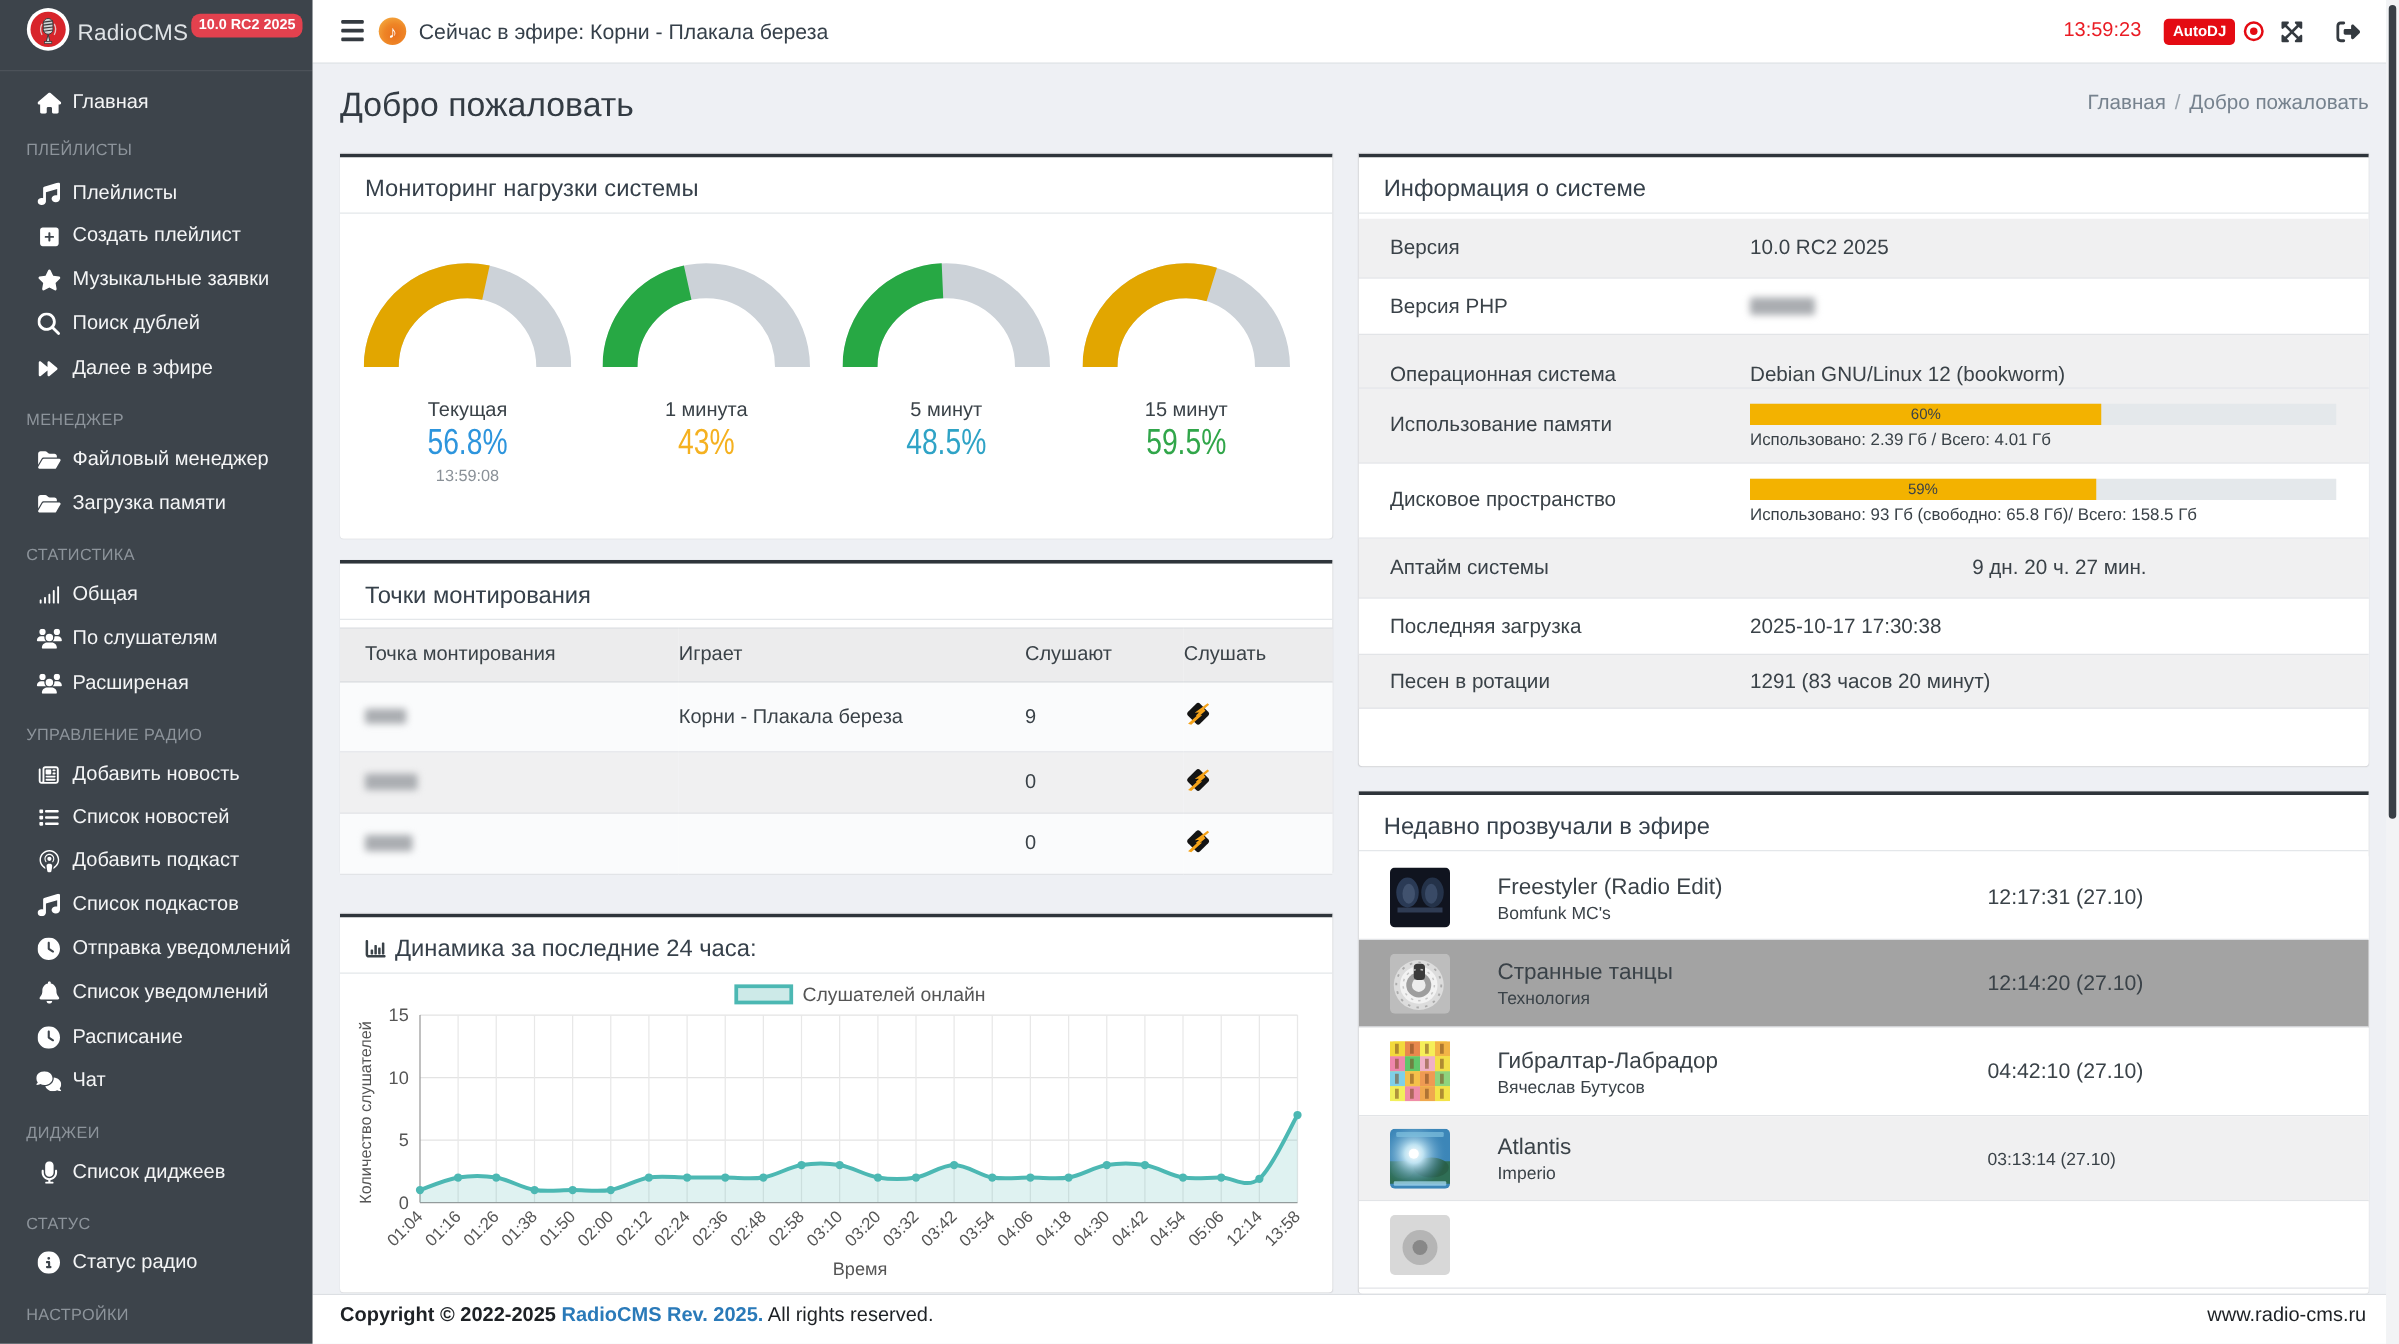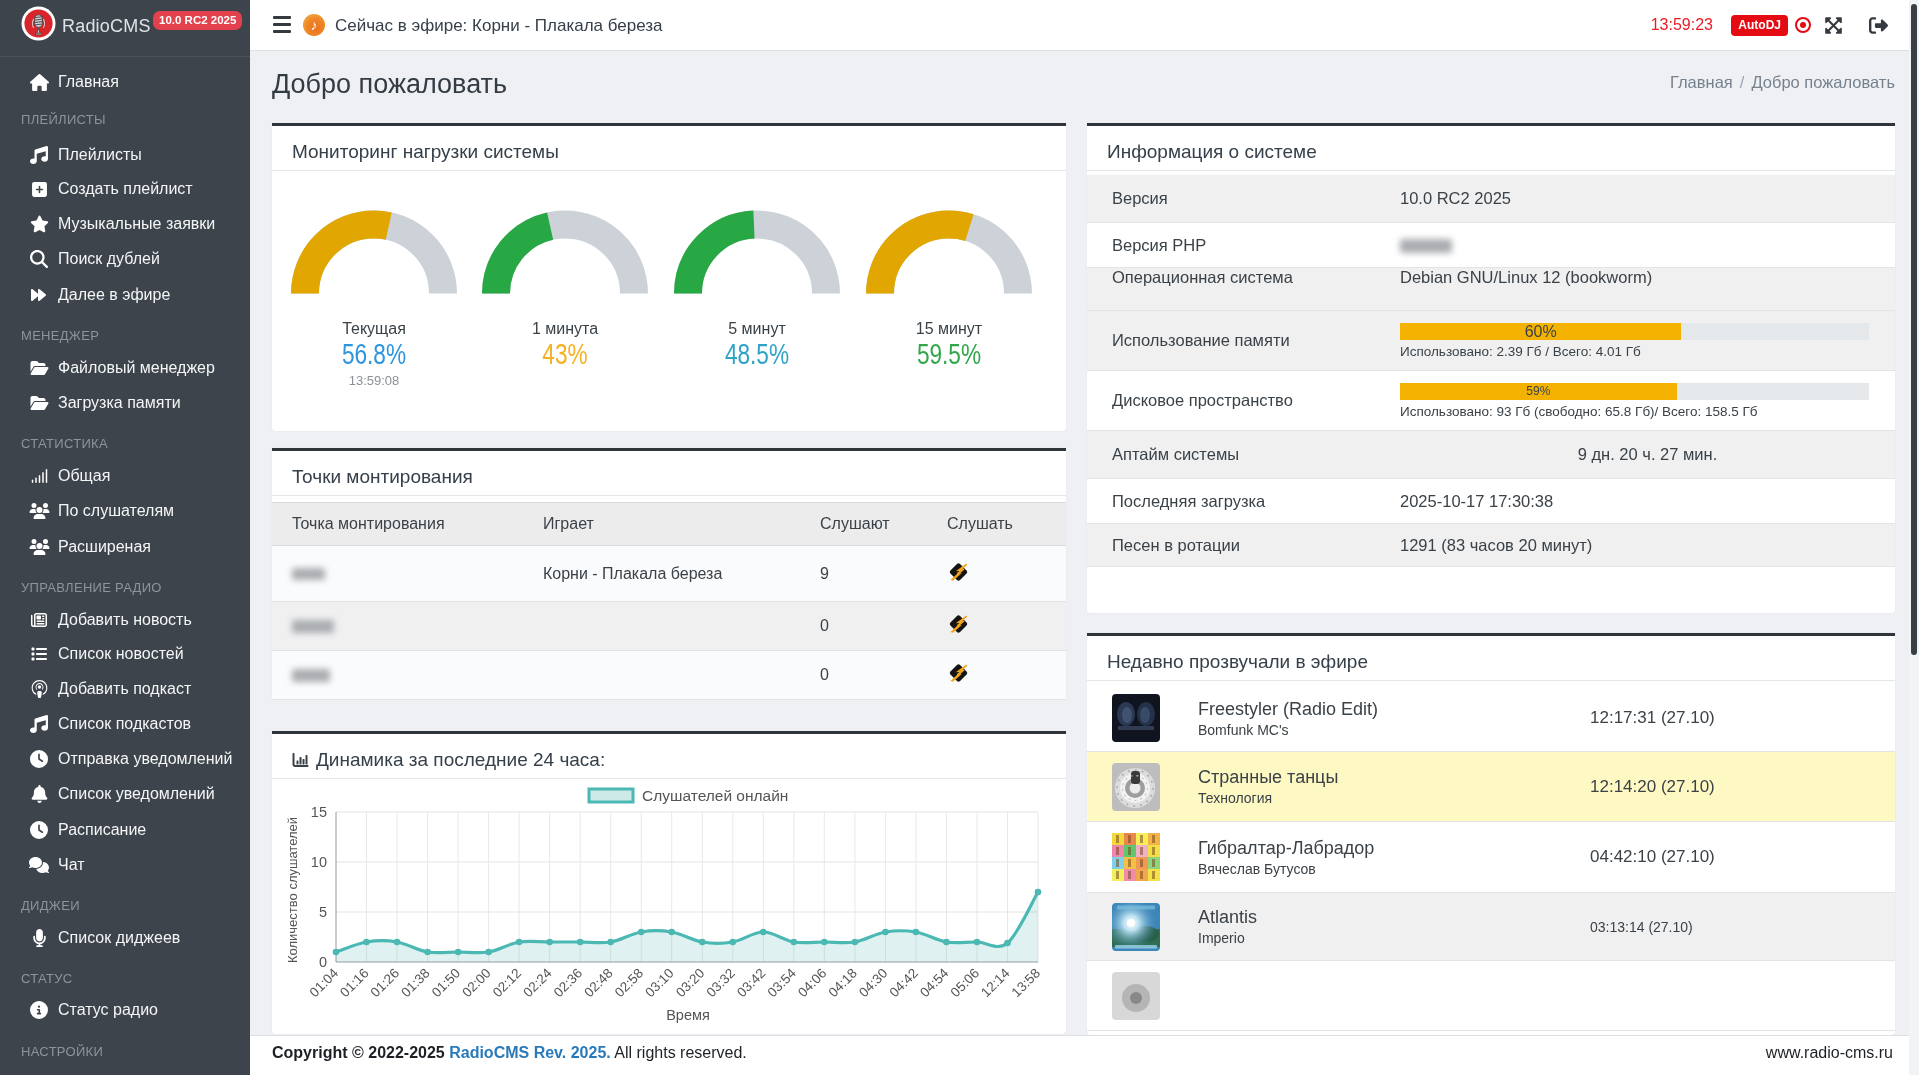--- a/index.html
+++ b/index.html
@@ -485,31 +485,31 @@
   <div class="card-header">Информация о системе</div>
   <div id="info-rows" style="position:absolute;left:0;top:49px;width:808px;font-size:16.5px;color:#3a4248;">
     <div style="display:flex; align-items:center; min-height:48px; background:#f0f0f1; border-bottom:1px solid #e2e4e7;">
       <div style="width:313px; padding-left:25px; flex:none;">Версия</div>
       <div style="flex:1;">10.0 RC2 2025</div>
     </div>
     <div style="display:flex; align-items:center; min-height:45px; background:#fff; border-bottom:1px solid #e2e4e7;">
       <div style="width:313px; padding-left:25px; flex:none;">Версия PHP</div>
       <div style="flex:1;"><span class="blur" style="width:52px;height:14px;"></span></div>
     </div>
-    <div style="display:flex; align-items:flex-start; min-height:43px; background:#f0f0f1; border-bottom:1px solid #e2e4e7;">
+    <div style="display:flex; align-items:flex-end; min-height:43px; background:#f0f0f1; border-bottom:1px solid #e2e4e7;">
       <div style="width:313px; padding-left:25px; flex:none;">Операционная система</div>
       <div style="flex:1;">Debian GNU/Linux 12 (bookworm)</div>
     </div>
     <div style="display:flex; align-items:center; min-height:60px; background:#f0f0f1; border-bottom:1px solid #e2e4e7;">
       <div style="width:313px; padding-left:25px; flex:none;">Использование памяти</div>
       <div style="flex:1;">
           <div style="position:relative; width:469px;">
       <div style="height:17px; background:#e4e8eb; position:relative;">
         <div style="position:absolute;left:0;top:0;height:17px;width:60%;background:#f3b200;"></div>
-        <div style="position:absolute;left:0;top:0;width:60%;text-align:center;font-size:16px;line-height:17px;color:#3a4248;">60%</div>
+        <div style="position:absolute;left:0;top:0;width:60%;text-align:center;font-size:12px;line-height:17px;color:#3a4248;">60%</div>
       </div>
       <div style="font-size:13.5px;color:#3a4248;margin-top:4px;white-space:nowrap;">Использовано: 2.39 Гб / Всего: 4.01 Гб</div>
     </div>
         </div>
     </div>
     <div style="display:flex; align-items:center; min-height:60px; background:#fff; border-bottom:1px solid #e2e4e7;">
       <div style="width:313px; padding-left:25px; flex:none;">Дисковое пространство</div>
       <div style="flex:1;">
           <div style="position:relative; width:469px;">
       <div style="height:17px; background:#e4e8eb; position:relative;">
@@ -546,21 +546,21 @@
             <ellipse cx="15" cy="21" rx="5" ry="8" fill="#41526e"></ellipse>
             <ellipse cx="33" cy="21" rx="5" ry="8" fill="#394a66"></ellipse>
             <rect x="6" y="32" width="36" height="4" fill="#3d4d6b" opacity="0.7"></rect>
           </svg></div>
       <div style="flex:1;">
           <div style="font-size:18px;">Freestyler (Radio Edit)</div>
           <div style="font-size:14px;margin-top:2px;">Bomfunk MC's</div>
         </div>
       <div style="width:305px;flex:none;font-size:17px;">12:17:31 (27.10)</div>
     </div>
-    <div style="display:flex;align-items:center;height:70px;background:#fef9c3;border-bottom:1px solid #e2e4e7;">
+    <div style="display:flex;align-items:center;height:70px;background:#a3a3a3;border-bottom:1px solid #e2e4e7;">
       <div style="width:111px;padding-left:25px;flex:none;line-height:0;"><svg width="48" height="48" viewBox="0 0 48 48">
             <rect width="48" height="48" rx="4" fill="#bdbdbd"></rect>
             <circle cx="23" cy="25" r="20" fill="#dcdcdc"></circle>
             <circle cx="23" cy="25" r="15" fill="#f2f2f2"></circle>
             <circle cx="23" cy="25" r="10" fill="#9e9e9e"></circle>
             <circle cx="23" cy="25" r="5.5" fill="#ececec"></circle>
             <rect x="19" y="8" width="9" height="13" rx="3" fill="#3a3a3a"></rect>
             <circle cx="23" cy="25" r="18" fill="none" stroke="#ababab" stroke-width="1.5" stroke-dasharray="2 5"></circle>
             <circle cx="23" cy="25" r="12.5" fill="none" stroke="#c6c6c6" stroke-width="1.2" stroke-dasharray="2 4"></circle>
           </svg></div>

